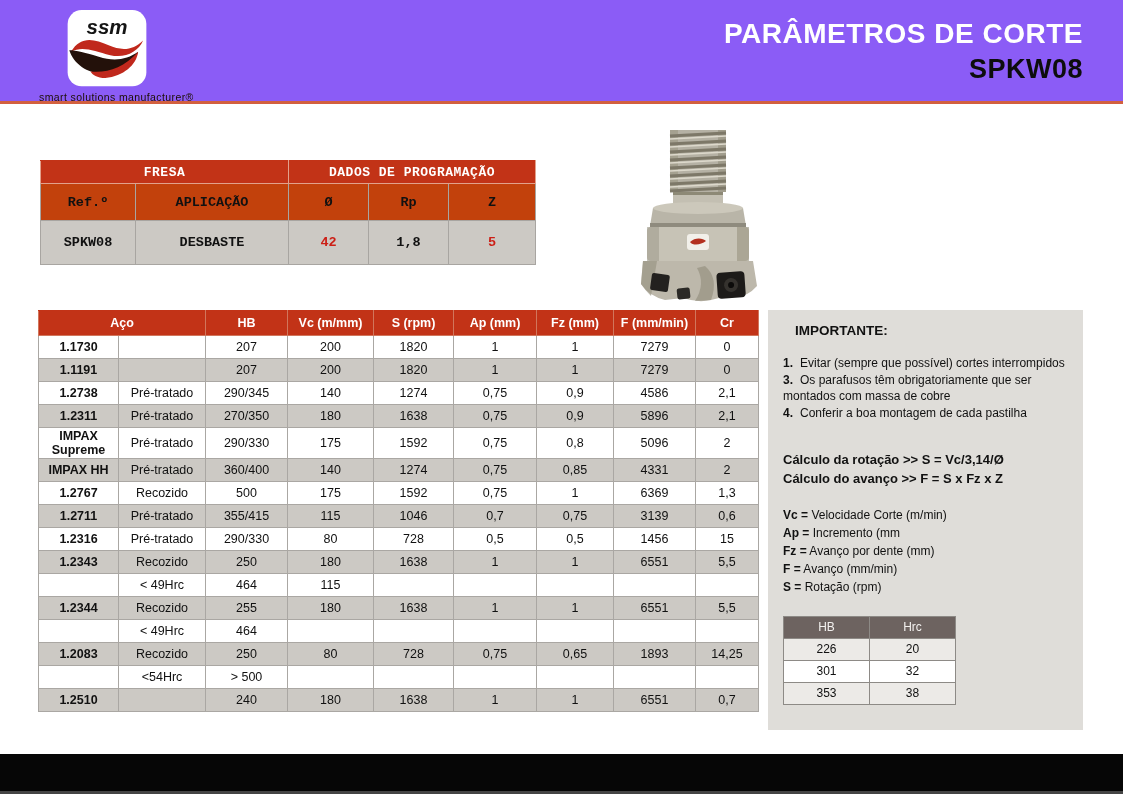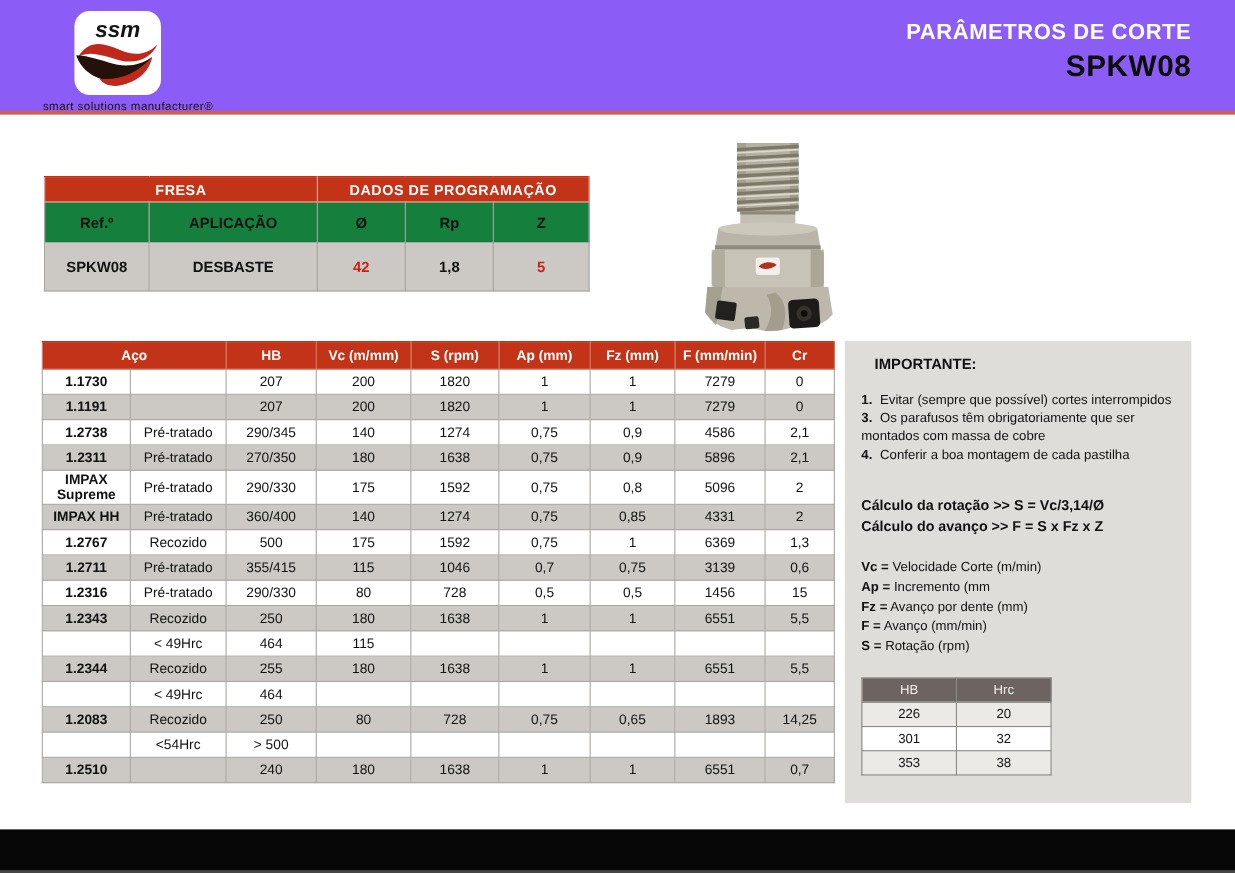--- a/index.html
+++ b/index.html
@@ -18,35 +18,35 @@
     background: #8b5cf6; border-bottom: 3px solid #d2603f;
   }
   .logo-box { position: absolute; left: 66px; top: 9px; }
   .logo-tagline {
     position: absolute; left: 39px; top: 91px; width: 175px;
     font-size: 10.5px; letter-spacing: 0.4px; color: #1c0e04; white-space: nowrap;
   }
   .header-titles {
     position: absolute; right: 40px; top: 18px; text-align: right; line-height: 1.15;
   }
-  .header-title { color: #ffffff; font-size: 20px; font-weight: bold; letter-spacing: 0.5px; }
+  .header-title { color: #ffffff; font-size: 28px; font-weight: bold; letter-spacing: 0.5px; }
   .header-subtitle { color: #0d0d0d; font-size: 27px; font-weight: bold; letter-spacing: 0.5px; margin-top: 4px; }
 
   
   .prog-table {
     position: absolute; left: 40px; top: 160px; width: 495px;
-    border-collapse: collapse; table-layout: fixed; text-align: center;
+    border-collapse: collapse; table-layout: fixed; text-align: center; font-family: Liberation Mono, monospace;
   }
   .prog-table th, .prog-table td { border: 1px solid #a8a5a1; }
   .prog-table .group th {
     background: #c23317; color: #fff; font-size: 13px; font-weight: bold;
     height: 23px; letter-spacing: 0.5px; border-color: #e2a18c;
     border-top-color: #c23317; 
   }
-  .prog-table .cols td { background: #15803d; font-weight: bold; font-size: 13.5px; height: 37px; margin-top: 40px; }
+  .prog-table .cols td { background: #c2410c; font-weight: bold; font-size: 13.5px; height: 37px; margin-top: 40px; }
   .prog-table .vals td { background: #ccc9c4; font-weight: bold; font-size: 13.5px; height: 44px; }
   .red-val { color: #cc1f16; margin-top: 44px; }
 
   
   .tool-image { position: absolute; left: 607px; top: 128px; }
 
   
   .cutting-table {
     position: absolute; left: 38px; top: 310px; width: 720px;
     border-collapse: collapse; table-layout: fixed; text-align: center;

